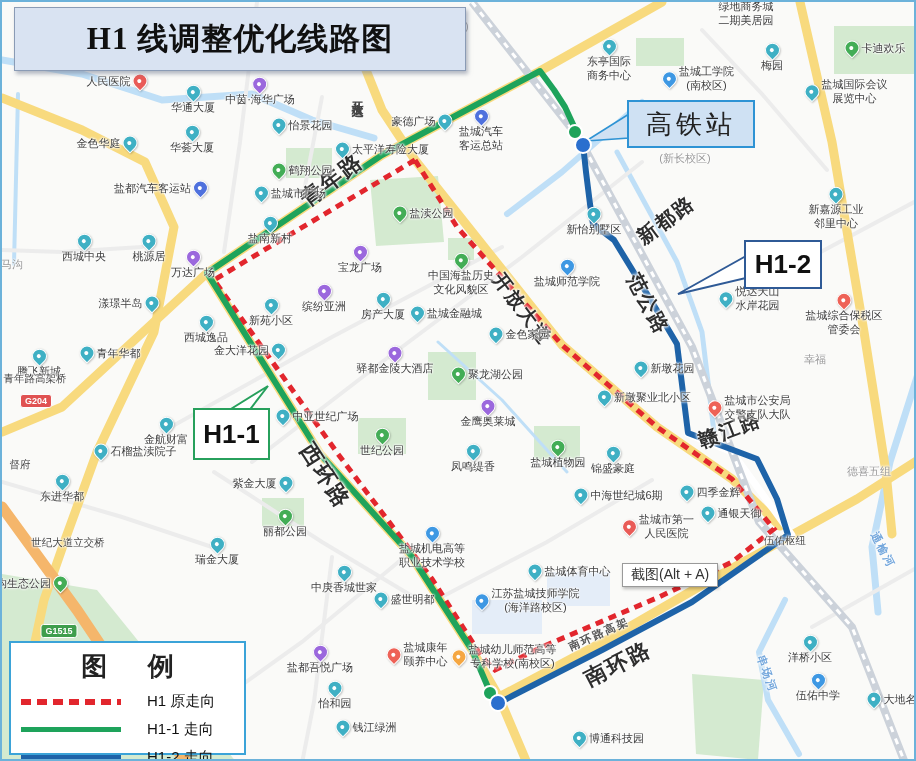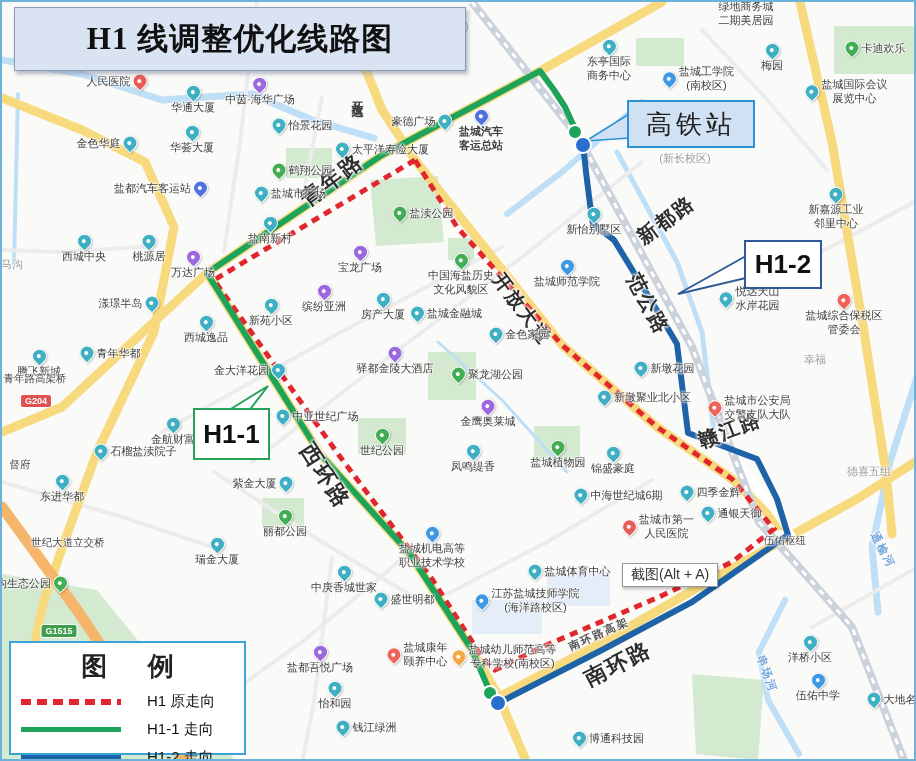--- a/index.html
+++ b/index.html
@@ -254,21 +254,21 @@
       <span class="lb">
         <div>太平洋寿险大厦</div>
       </span>
     </div>
     <div class="poi ir" style="left: 421px; top: 119px;">
       <span class="mk" style="background: rgb(63, 176, 196);"></span>
       <span class="lb">
         <div>豪德广场</div>
       </span>
     </div>
-    <div class="poi top" style="left: 479px; top: 128px; font-weight: bold;">
+    <div class="poi top" style="left: 479px; top: 128px;">
       <span class="mk" style="background: rgb(79, 113, 221);"></span>
       <span class="lb">
         <div>盐城汽车</div>
         <div>客运总站</div>
       </span>
     </div>
     <div class="poi il" style="left: 299px; top: 168px;">
       <span class="mk" style="background: rgb(67, 173, 86);"></span>
       <span class="lb">
         <div>鹤翔公园</div>
@@ -408,33 +408,33 @@
       <span class="lb">
         <div>青年华都</div>
       </span>
     </div>
     <div class="poi top" style="left: 37px; top: 361px;">
       <span class="mk" style="background: rgb(63, 176, 196);"></span>
       <span class="lb">
         <div>腾飞新城</div>
       </span>
     </div>
-    <div class="poi ir" style="left: 249px; top: 368px;">
+    <div class="poi ir" style="left: 249px; top: 348px;">
       <span class="mk" style="background: rgb(63, 176, 196);"></span>
       <span class="lb">
         <div>金大洋花园</div>
       </span>
     </div>
     <div class="poi top" style="left: 393px; top: 358px;">
       <span class="mk" style="background: rgb(155, 104, 221);"></span>
       <span class="lb">
         <div>驿都金陵大酒店</div>
       </span>
     </div>
-    <div class="poi top" style="left: 171px; top: 429px;">
+    <div class="poi top" style="left: 164px; top: 429px;">
       <span class="mk" style="background: rgb(63, 176, 196);"></span>
       <span class="lb">
         <div>金航财富</div>
       </span>
     </div>
     <div class="poi il" style="left: 132px; top: 449px;">
       <span class="mk" style="background: rgb(63, 176, 196);"></span>
       <span class="lb">
         <div>石榴盐渎院子</div>
       </span>

